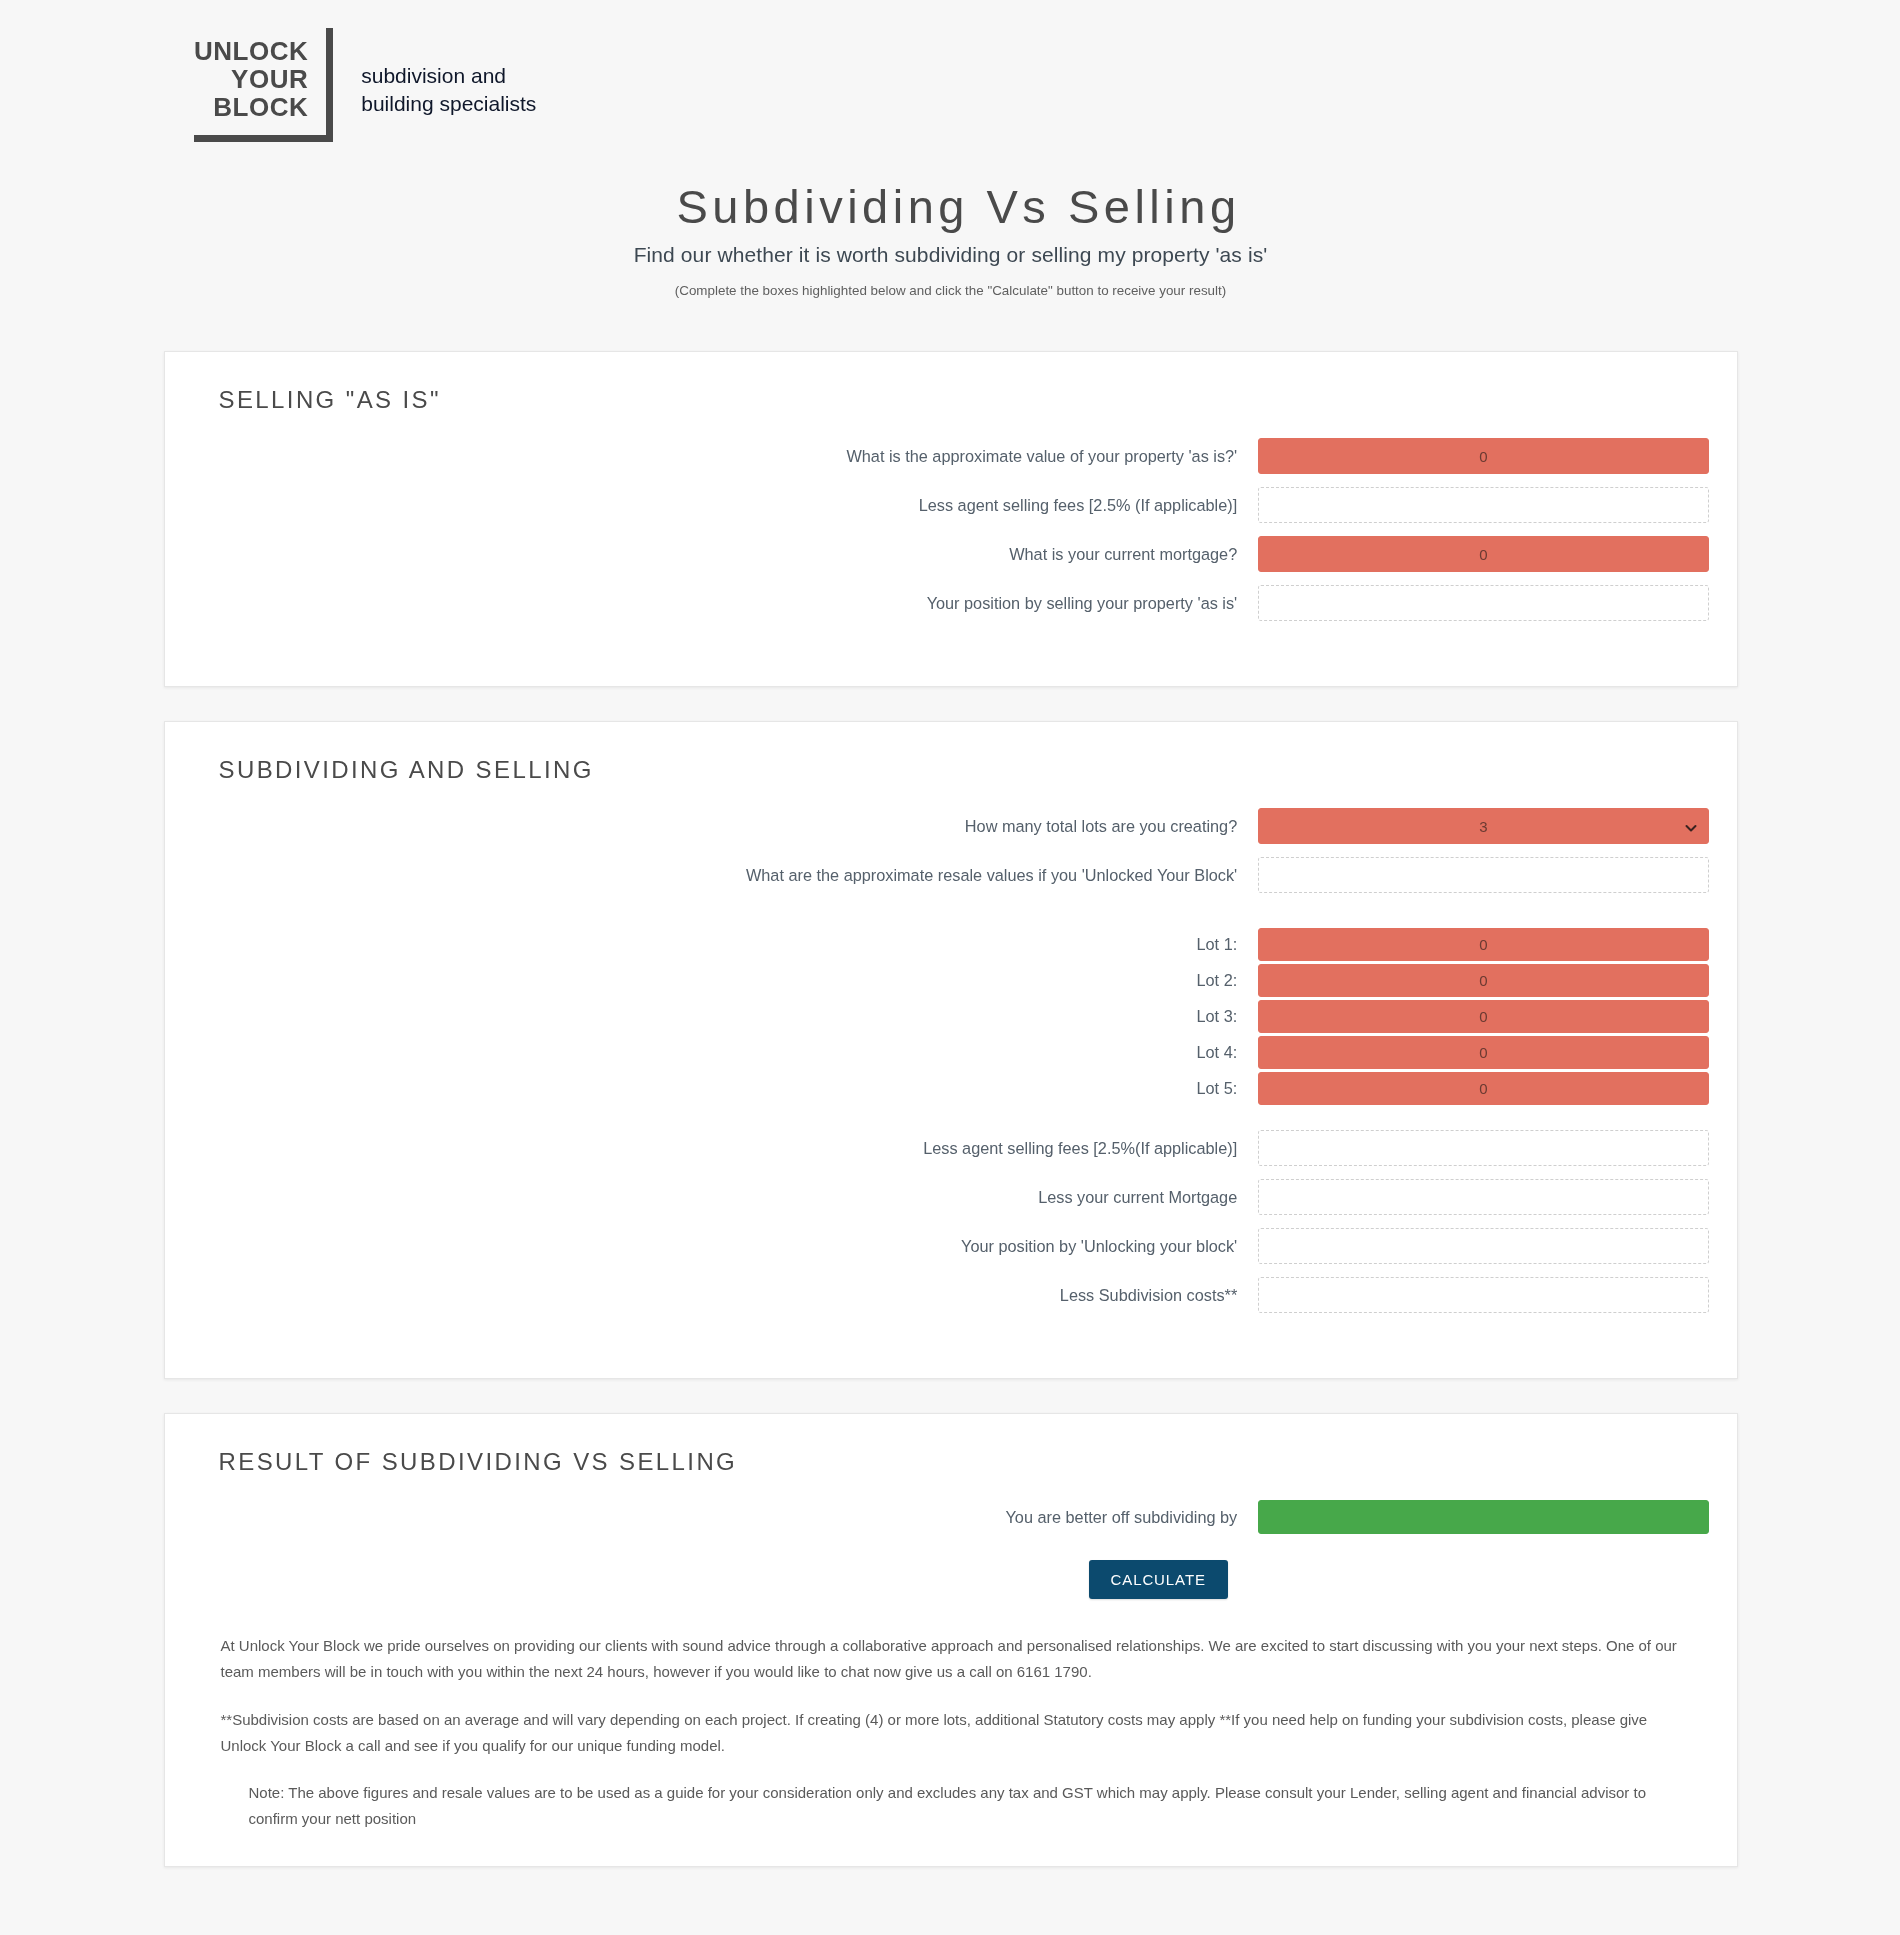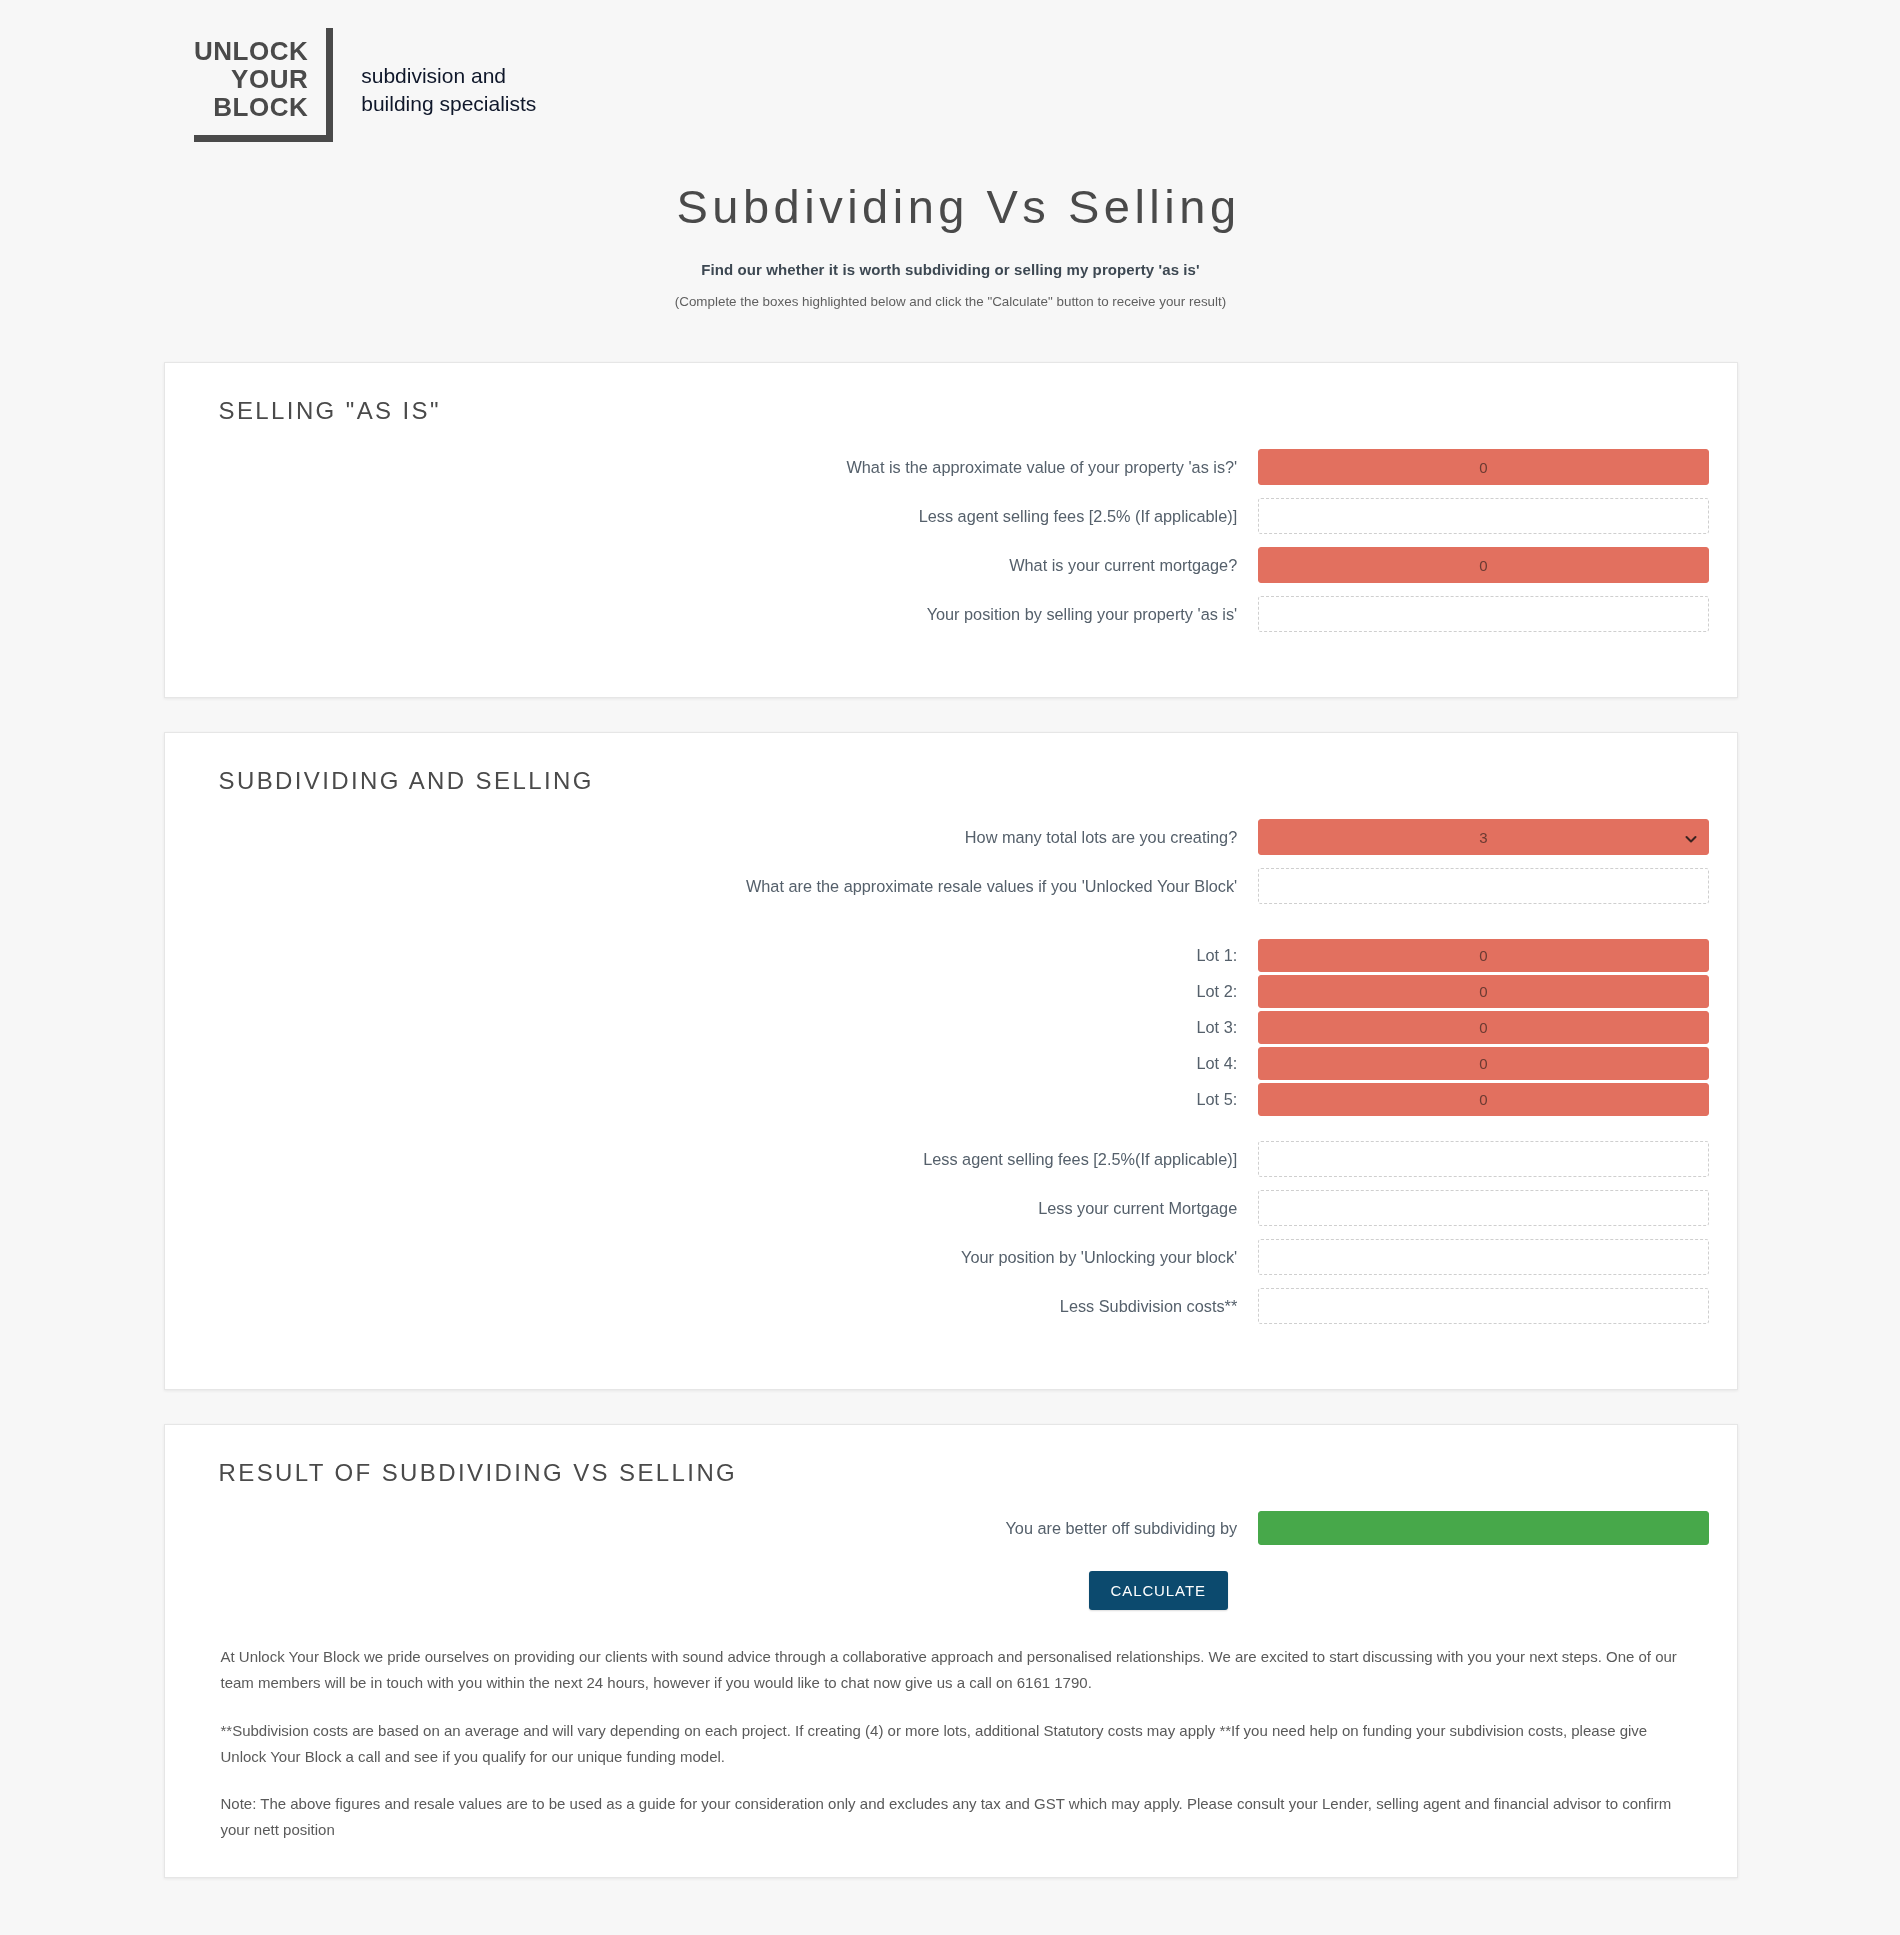--- a/index.html
+++ b/index.html
@@ -62,24 +62,24 @@
   .page-title {
     font-size: 47px;
     font-weight: 300;
     letter-spacing: 4.5px;
     color: #4a4a4a;
     margin: 0;
     line-height: 1.25;
     padding-left: 16px;
   }
   .page-subtitle {
-    font-size: 15px;
-    font-weight: bold;
+    font-size: 21px;
+    font-weight: normal;
     color: #3d4852;
-    margin-top: 24px;
+    margin-top: 6px;
     letter-spacing: 0.1px;
   }
   .page-note {
     font-size: 13.4px;
     color: #5f5f5f;
     margin-top: 16px;
     font-weight: 400;
   }
 
   
@@ -186,21 +186,21 @@
     margin: 34px 28px 0 28px;
     padding-left: 0;
   }
   .footer-text p {
     font-size: 15px;
     line-height: 1.72;
     color: #5a5a5a;
     margin: 0 0 22px 0;
     max-width: 1518px;
   }
-  .footer-text p:last-child { margin-bottom: 4px; }
+  .footer-text p:last-child { margin-bottom: 4px; margin-left: 28px; }
 </style>
 </head>
 <body>
 
 <div class="header">
   <div class="logo-wrap">
     <div class="logo-mark">
       <span class="line">UNLOCK</span>
       <span class="line">YOUR</span>
       <span class="line">BLOCK</span>

